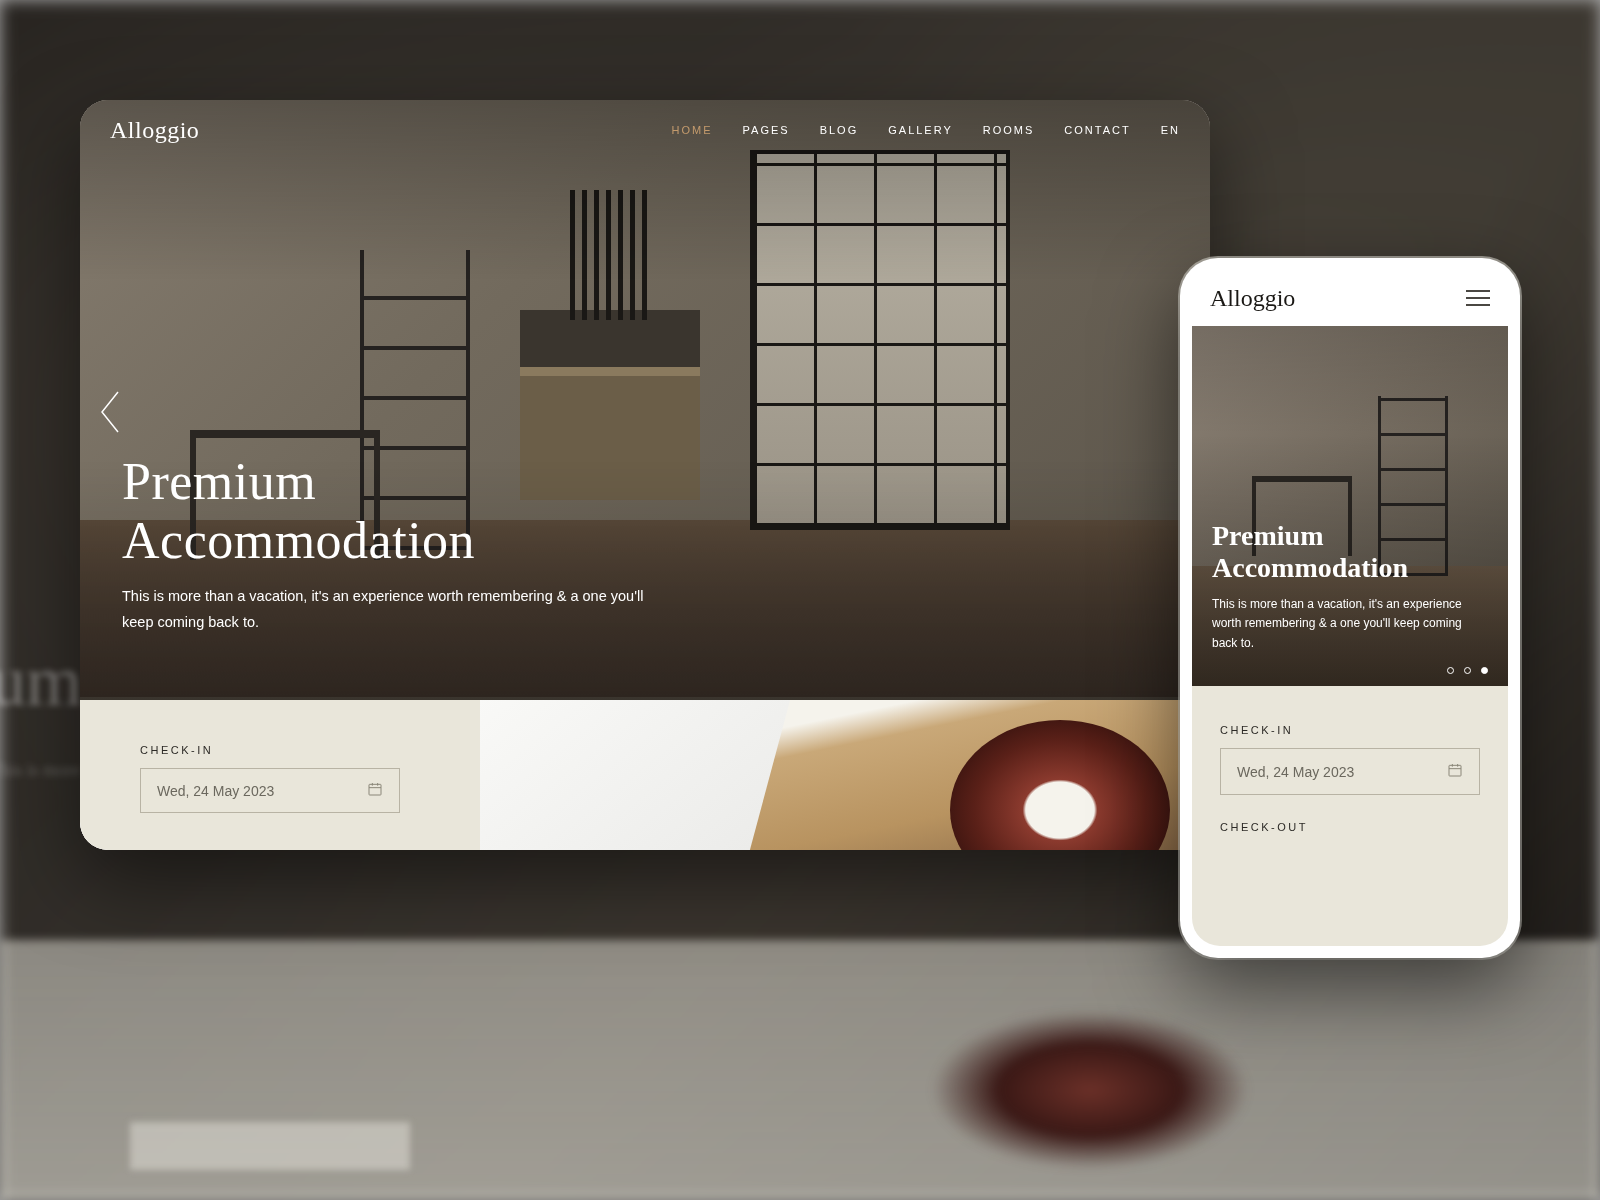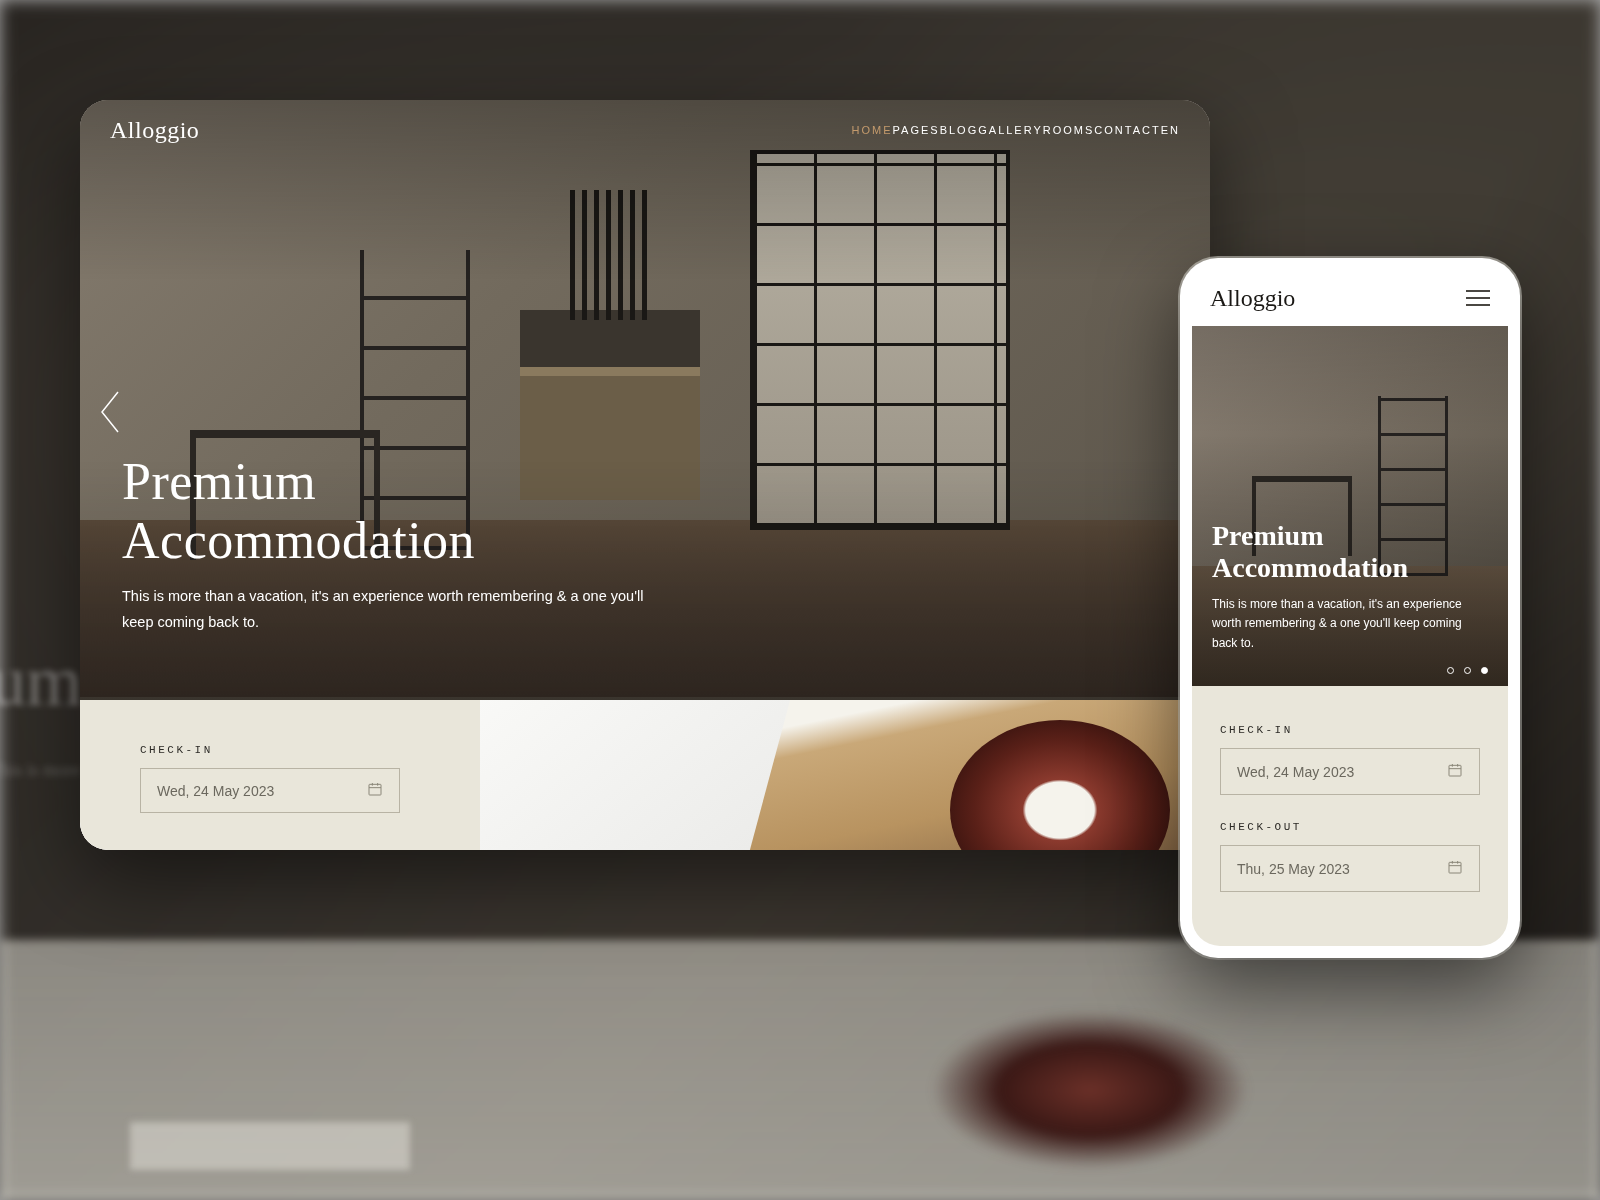--- a/index.html
+++ b/index.html
@@ -190,20 +190,21 @@
 }
 .logo {
   font-family: Georgia, serif;
   font-size: 24px;
   color: #fff;
   letter-spacing: 0.5px;
 }
 .nav {
   margin-left: auto;
   display: flex;
+  gap: 30px;
 }
 .nav a {
   font-family: Arial, sans-serif;
   font-size: 11px;
   letter-spacing: 2px;
   color: #fff;
   text-decoration: none;
 }
 .nav a.active { color: #c49a6c; }
 
@@ -245,21 +246,21 @@
   display: flex;
   height: 150px;
   background: #fff;
 }
 .booking-left {
   width: 400px;
   background: #e9e6da;
   padding: 44px 60px 0;
 }
 .field-label {
-  font-family: Liberation Mono, monospace;
+  font-family: Liberation Sans, sans-serif;
   font-size: 11px;
   letter-spacing: 2.5px;
   color: #2c2a26;
   margin-bottom: 12px;
 }
 .date-input {
   display: flex;
   align-items: center;
   justify-content: space-between;
   border: 1px solid #b8b3a4;
@@ -551,27 +552,16 @@
                 <rect x="3" y="5" width="18" height="16" rx="1"></rect>
                 <line x1="3" y1="10" x2="21" y2="10"></line>
                 <line x1="8" y1="3" x2="8" y2="7"></line>
                 <line x1="16" y1="3" x2="16" y2="7"></line>
               </svg>
           </span>
         </div>
       </div>
       <div class="m-field">
         <div class="field-label">CHECK-OUT</div>
-        <div class="m-date-input">
-          <span>Thu, 25 May 2023</span>
-          <span class="cal-icon">
-            <svg viewBox="0 0 24 24">
-                <rect x="3" y="5" width="18" height="16" rx="1"></rect>
-                <line x1="3" y1="10" x2="21" y2="10"></line>
-                <line x1="8" y1="3" x2="8" y2="7"></line>
-                <line x1="16" y1="3" x2="16" y2="7"></line>
-              </svg>
-          </span>
-        </div>
       </div>
     </div>
   </div>
 </div>
 
 </body></html>

